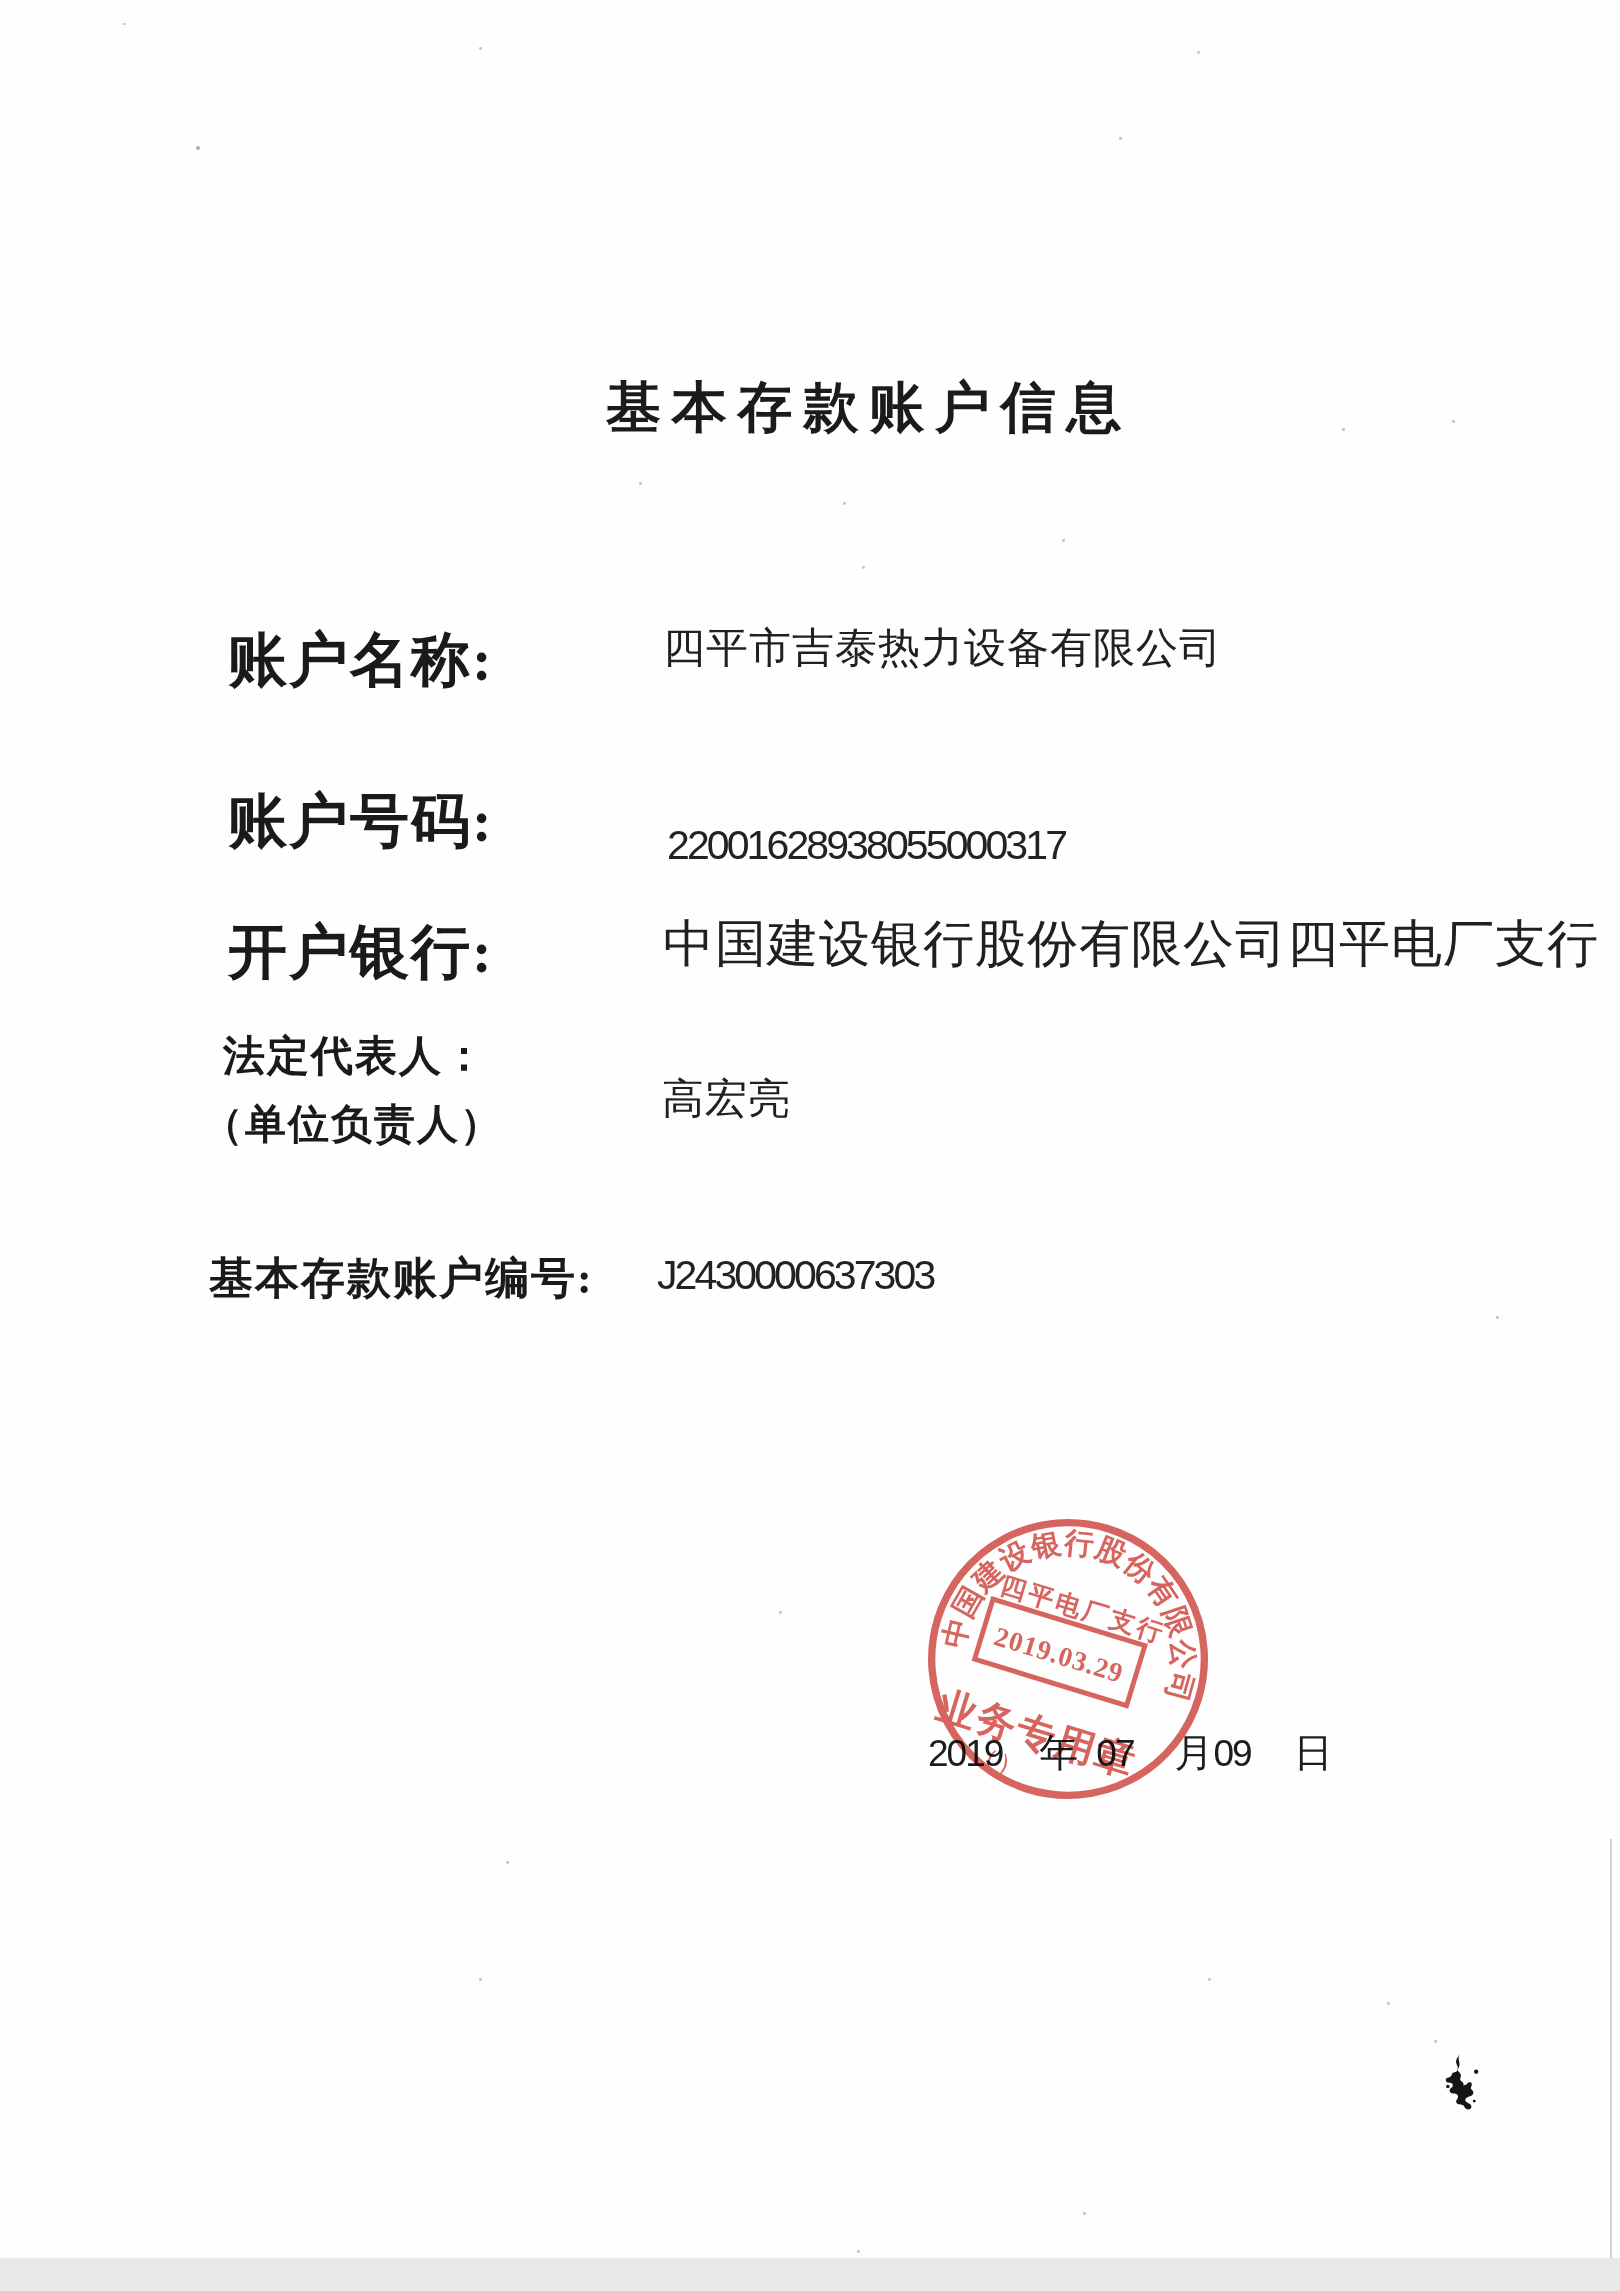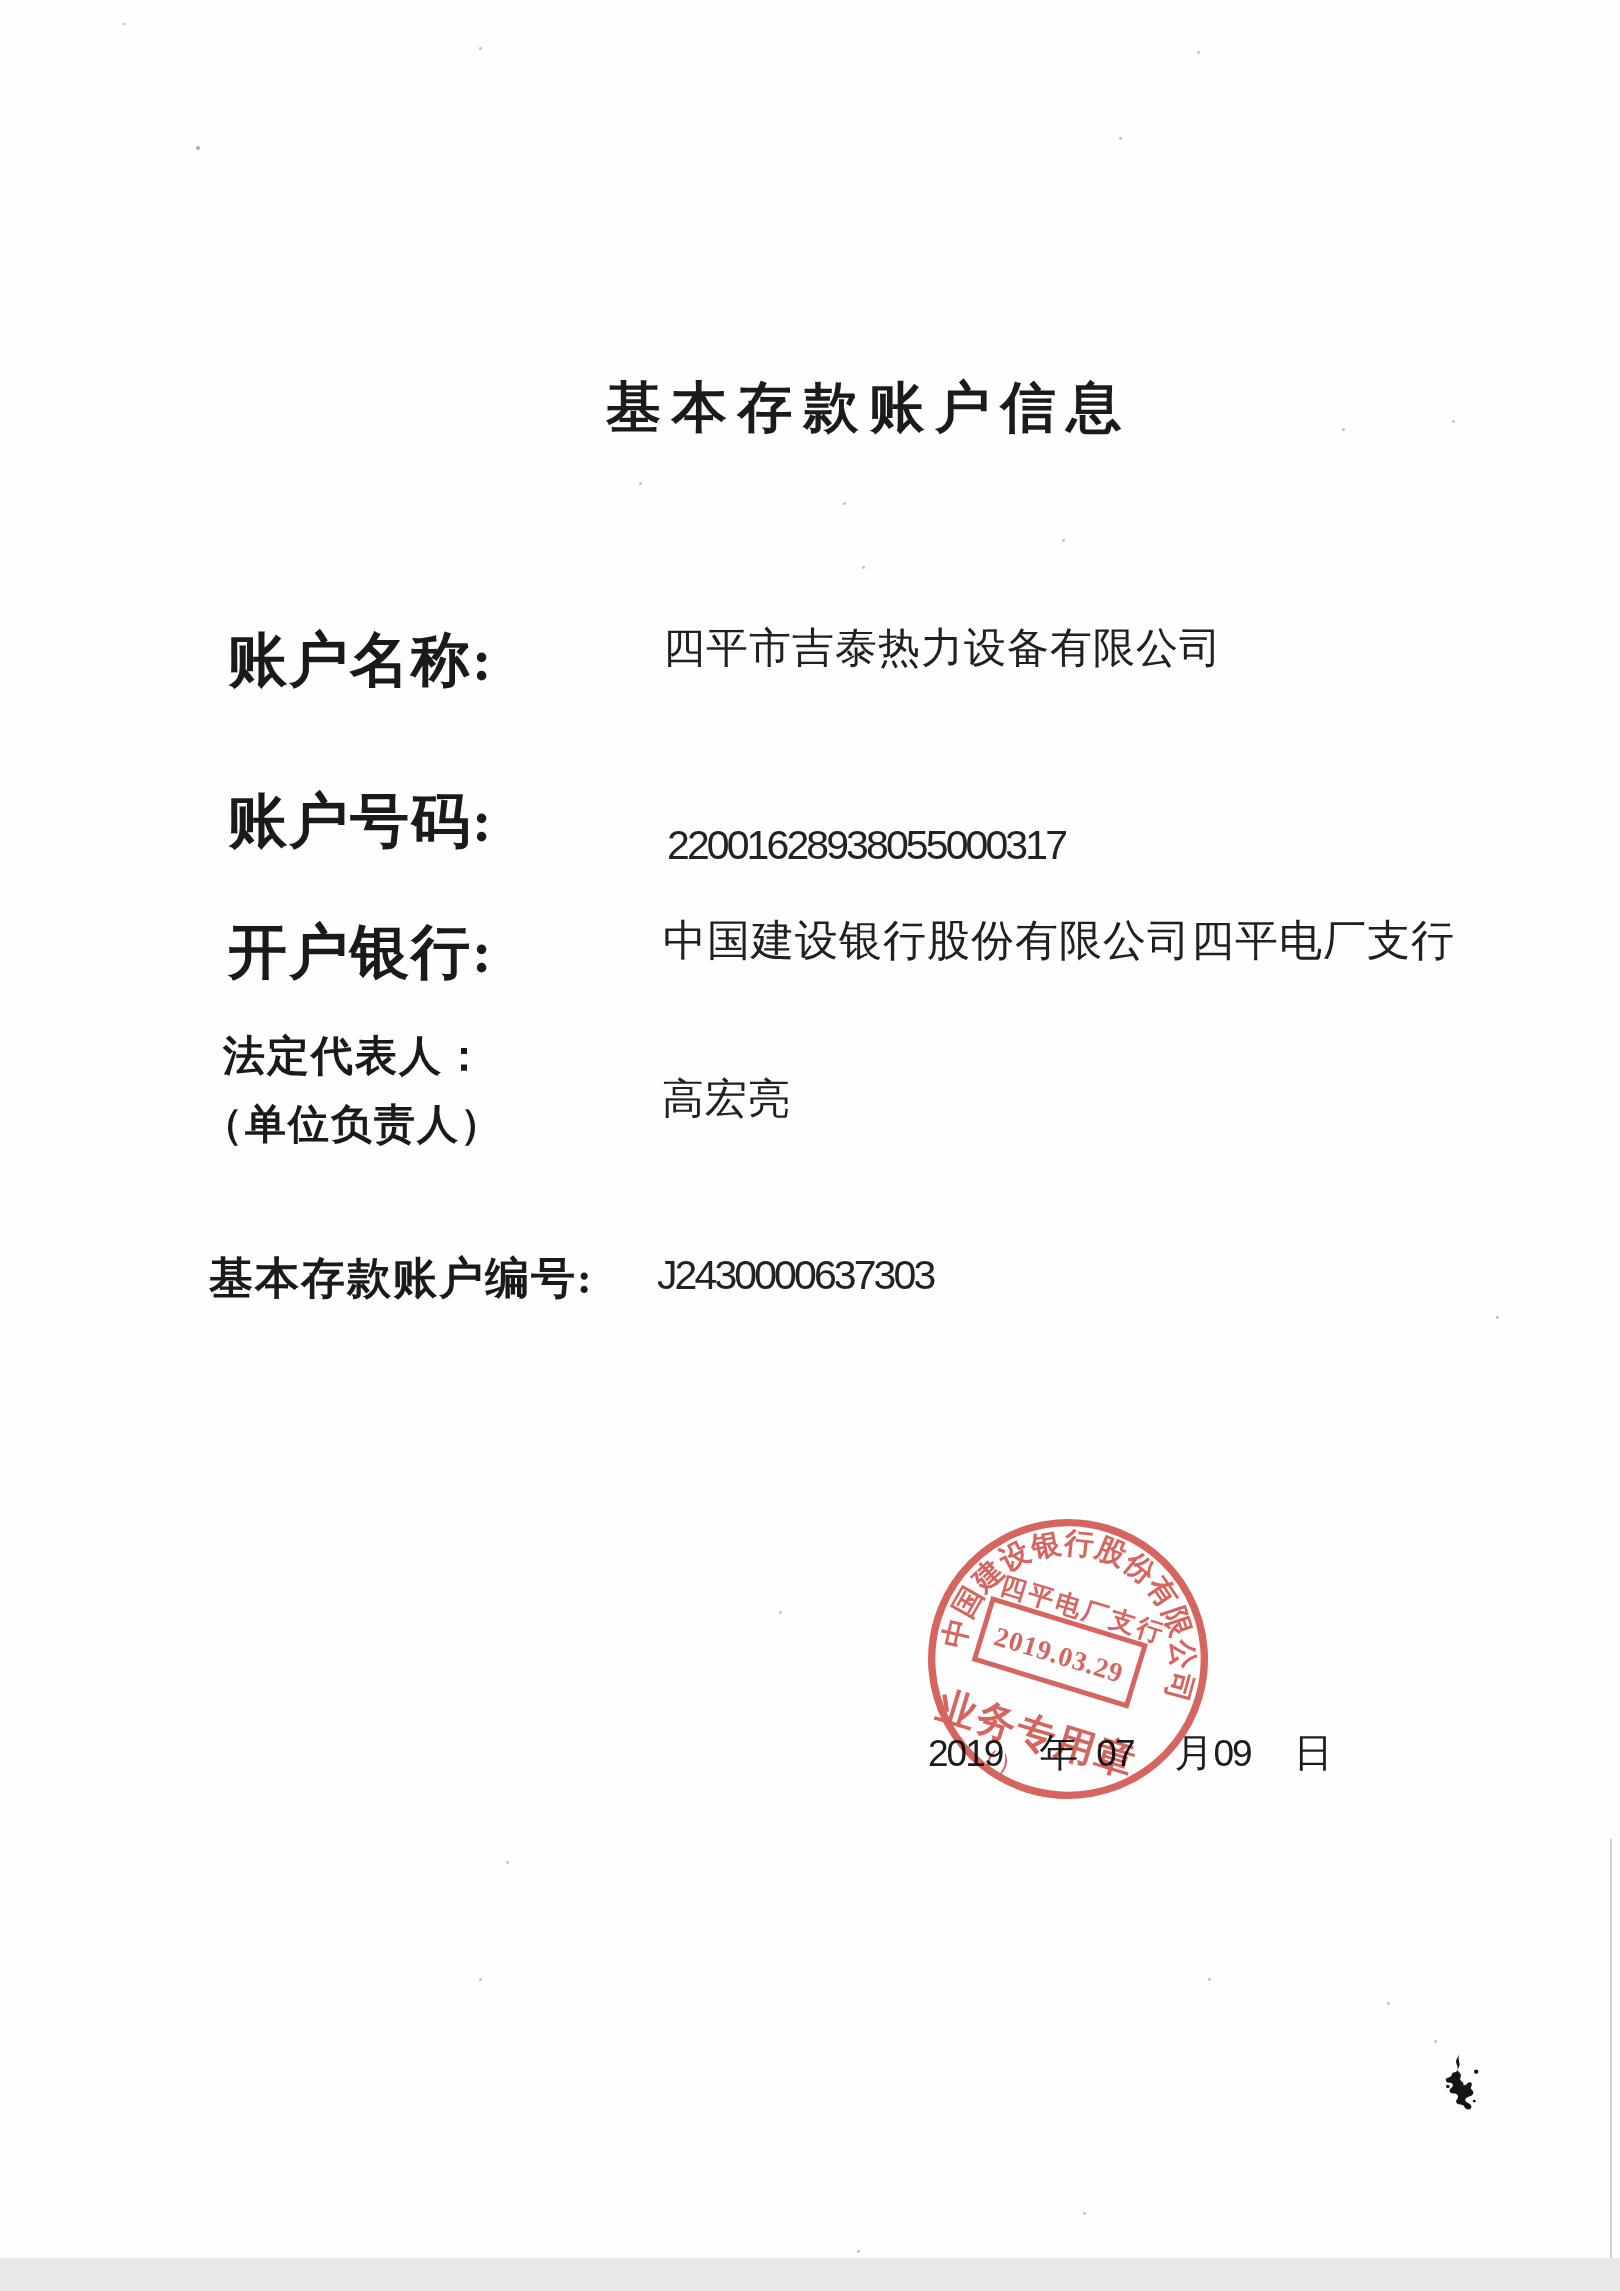--- a/index.html
+++ b/index.html
@@ -39,21 +39,21 @@
     font-family:"Liberation Sans","DejaVu Sans",sans-serif;
     font-size:41px;font-weight:400;
     letter-spacing:-2.9px;color:#222;
   }
 
   .r1-label{left:228px;top:631px;}
   .r1-value{left:663px;top:627px;}
   .r2-label{left:228px;top:792px;}
   .r2-value{left:667px;top:792px;margin-top:33px;}
   .r3-label{left:228px;top:923px;}
-  .r3-value{left:663px;top:919px;font-size:43px;letter-spacing:1px;}
+  .r3-value{left:663px;top:919px;font-size:51px;letter-spacing:1px;}
   .r4-label1{left:223px;top:1035px;font-size:42px;}
   .r4-label2{left:202px;top:1104px;font-size:41px;}
   .r4-value{left:662px;top:1078px;}
   .r5-label{left:209px;top:1257px;font-size:44px;}
   .r5-value{left:657px;top:1255px;}
 
   
   .date-line{
     left:928px;top:1733px;
     font-family:"Liberation Sans","DejaVu Sans",sans-serif;

